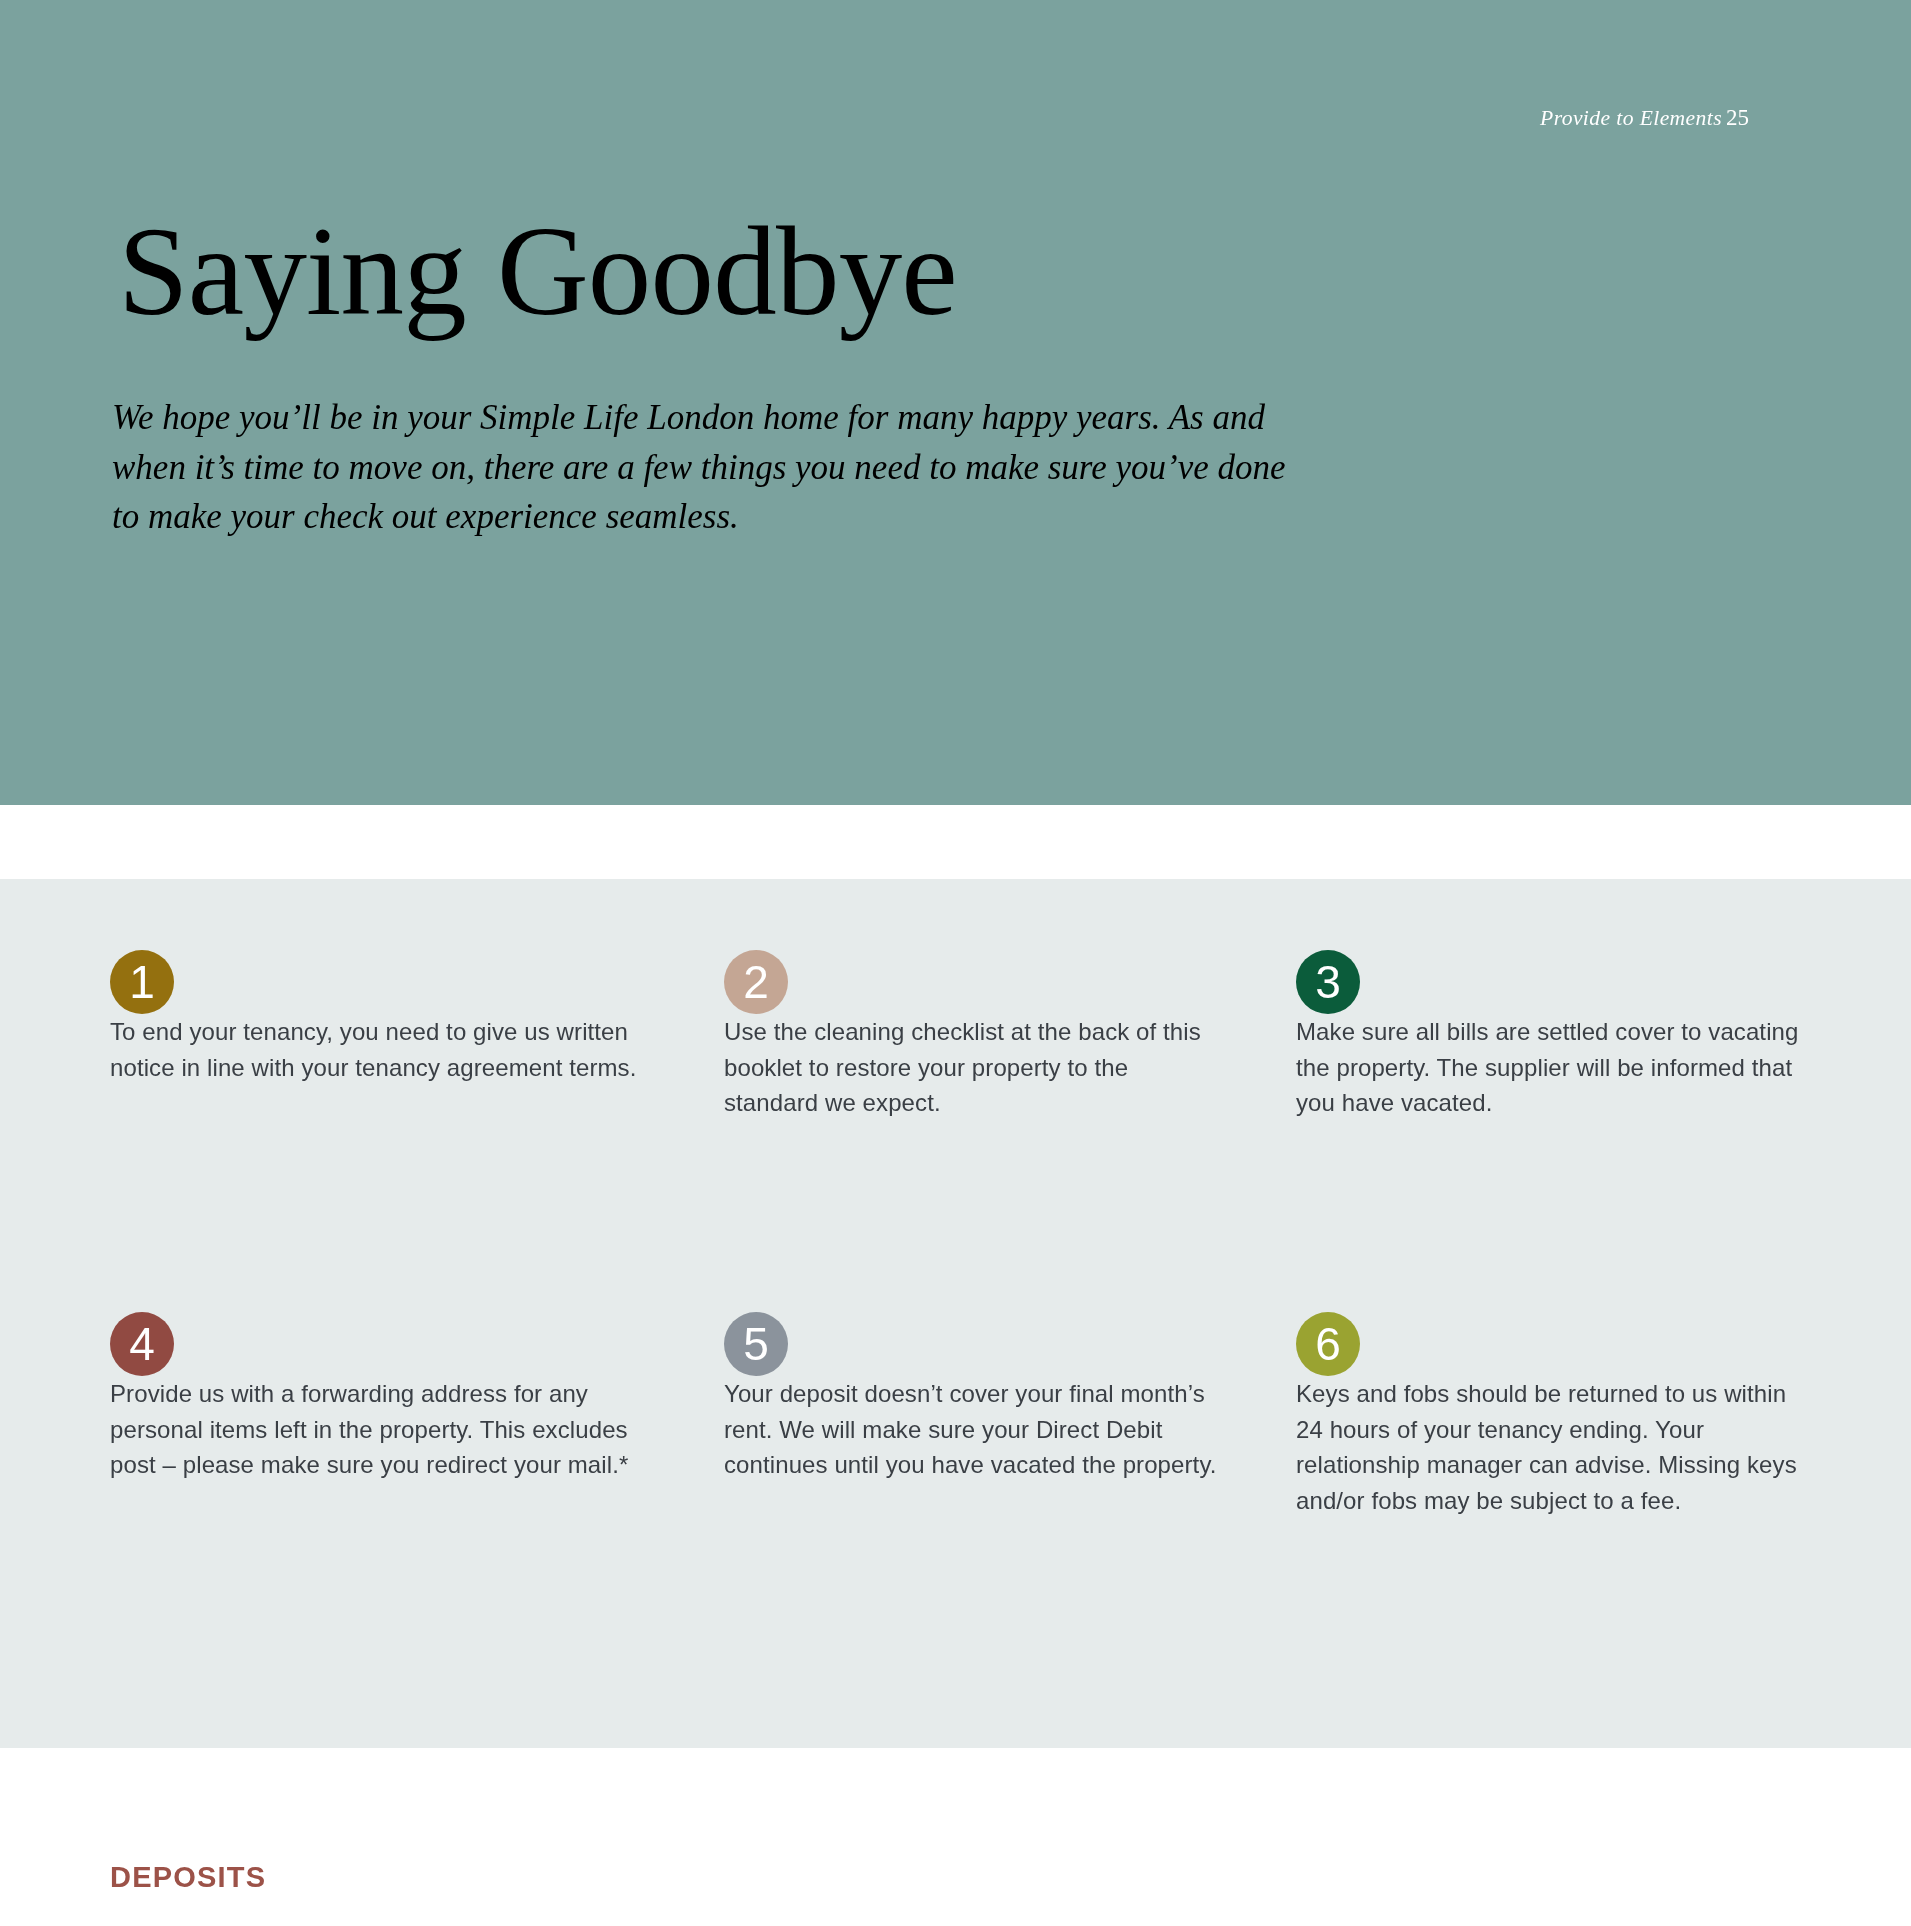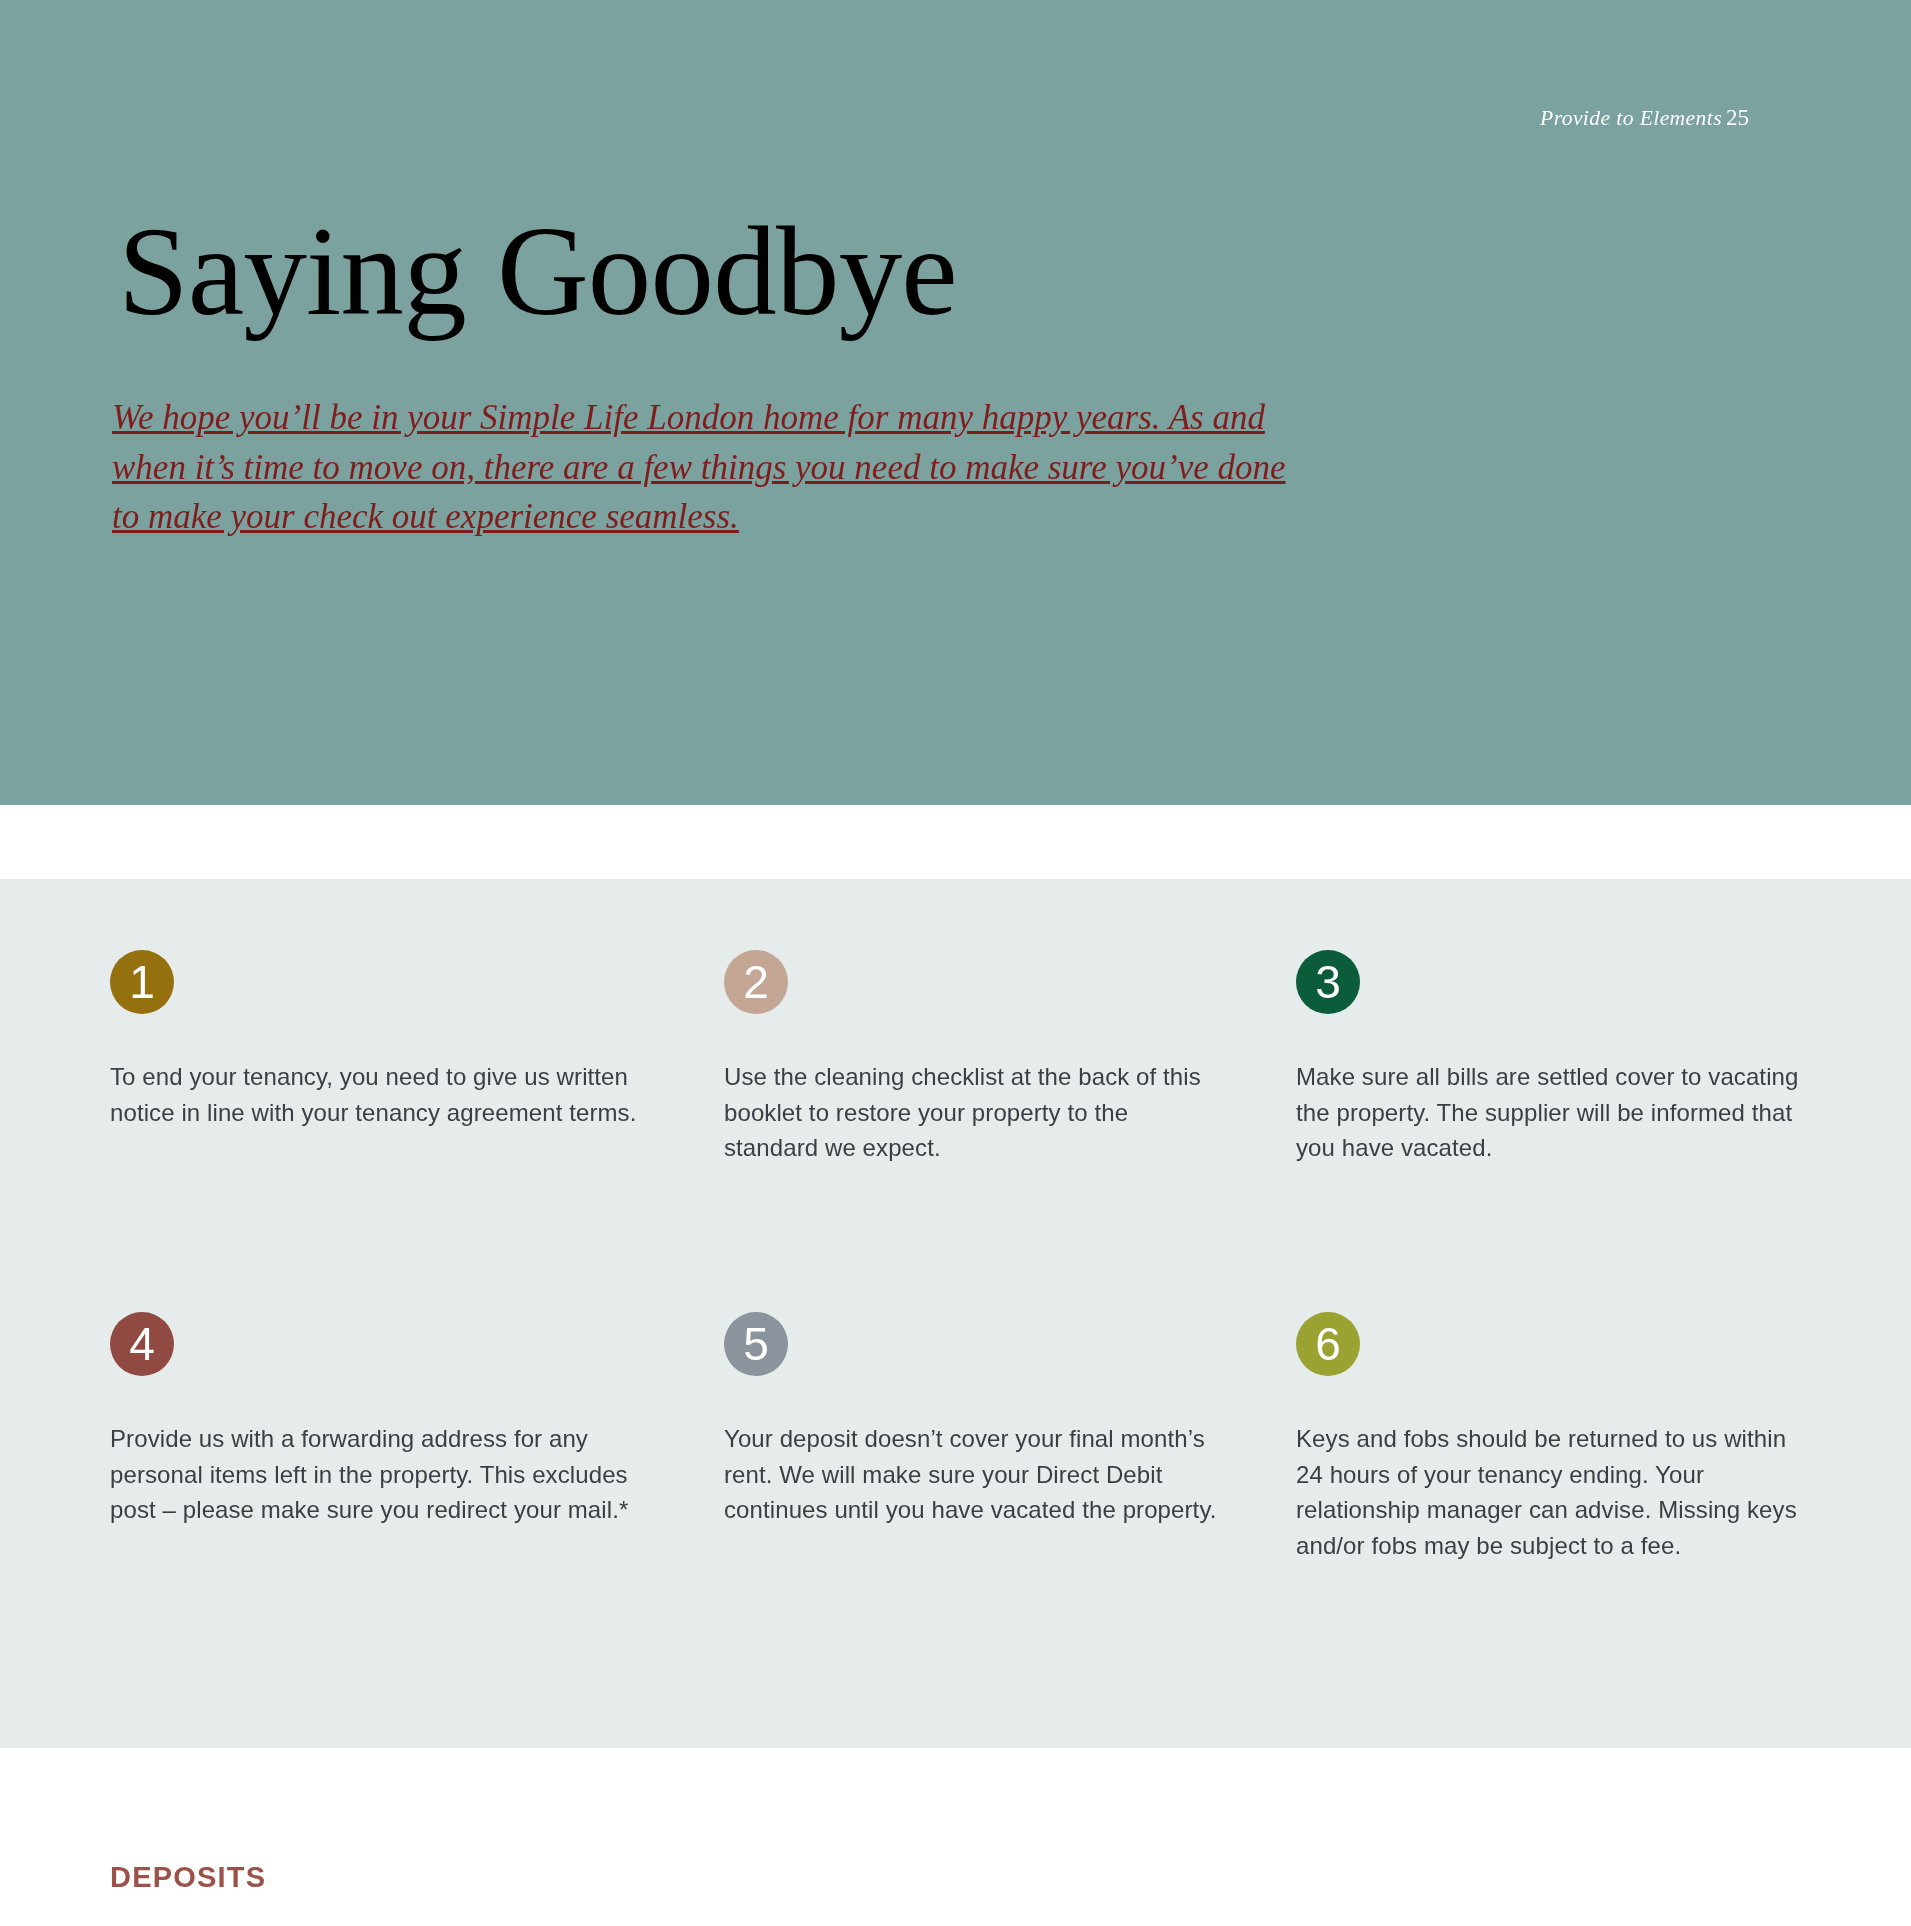--- a/index.html
+++ b/index.html
@@ -58,26 +58,25 @@
     line-height: 1.0;
     letter-spacing: -0.8px;
     white-space: nowrap;
   }
 
   .hero-standfirst {
     position: absolute;
     left: 112px;
     top: 393px;
     width: 1194px;
-    color: #7f1d1d;
+    color: #000000;
     font-family: "Liberation Serif", serif;
     font-style: italic;
     font-size: 35px;
     line-height: 1.42;
-    text-decoration: underline;
   }
 
   
   .steps-panel {
     position: absolute;
     left: 0;
     top: 879px;
     width: 1911px;
     height: 869px;
     background: #e6ebeb;
@@ -109,21 +108,20 @@
     border-radius: 50%;
     color: #ffffff;
     font-family: "Liberation Sans", sans-serif;
     font-weight: 400;
     font-size: 46px;
     line-height: 64px;
     text-align: center;
   }
 
   .step-body {
-    margin-top: 45px;
     width: 551px;
     color: #3a3f45;
     font-family: "Liberation Sans", sans-serif;
     font-size: 24px;
     line-height: 1.48;
     letter-spacing: 0.1px;
   }
   .step-col-1 .step-body { width: 532px; }
   .step-col-2 .step-body { width: 501px; }
   .step-col-3 .step-body { width: 516px; }

